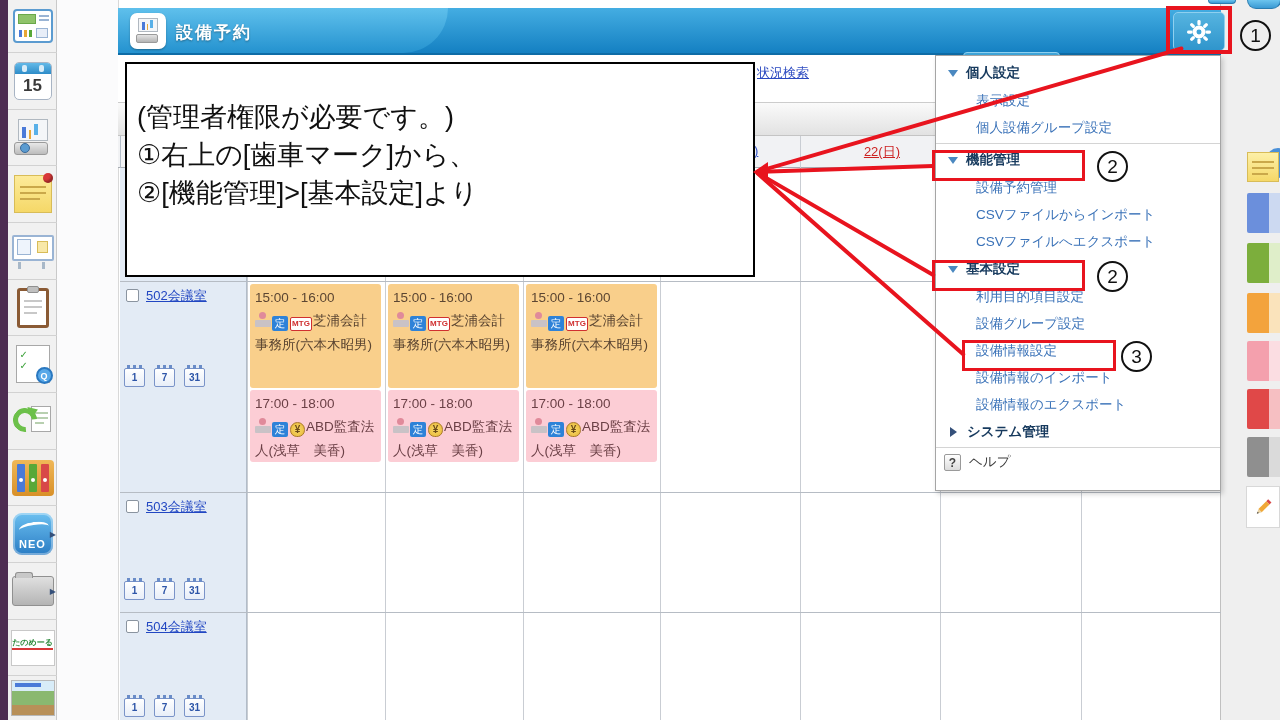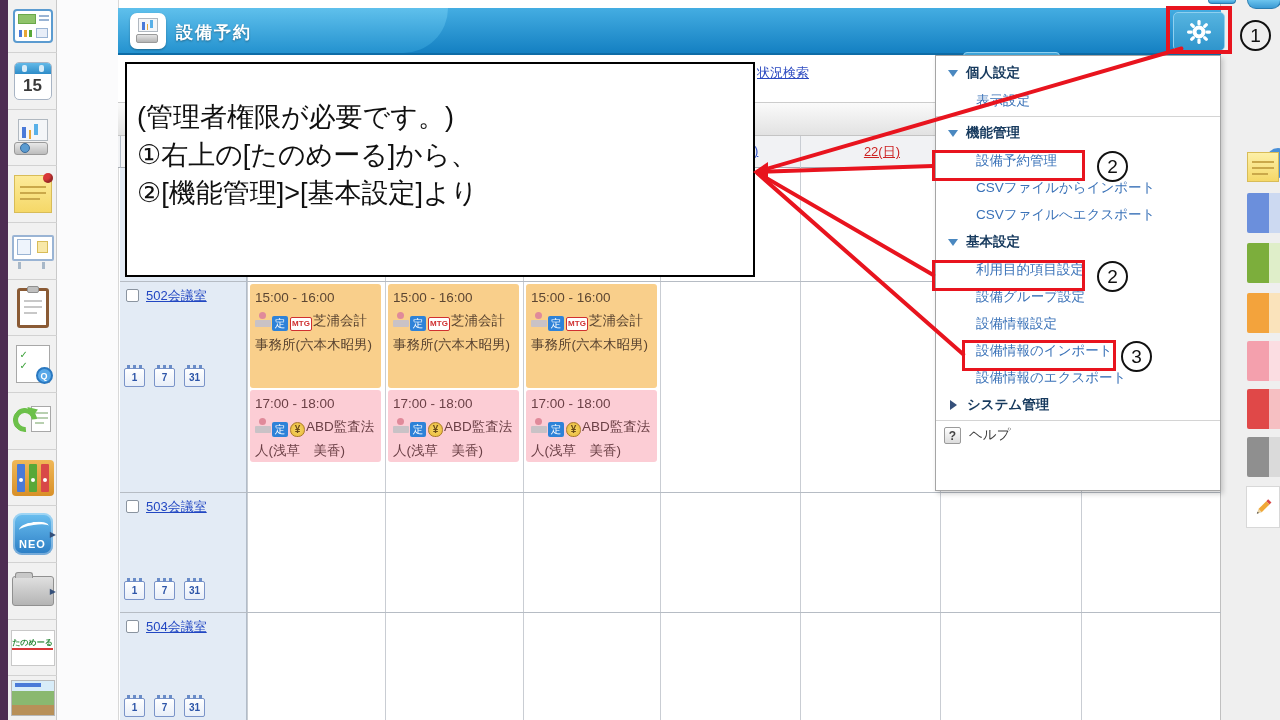--- a/index.html
+++ b/index.html
@@ -371,20 +371,23 @@
   <div class="cells" style="top:613px;height:107px;"></div>
 
   <div class="abs menu">
     <div class="mrow mhead">
       <span class="tri"></span>
       <span>個人設定</span>
     </div>
     <div class="mrow mitem">
         <span>表示設定</span>
       </div>
+    <div class="mrow mitem">
+        <span>個人設備グループ設定</span>
+      </div>
     <div class="mdiv"></div>
     <div class="mrow mhead">
       <span class="tri"></span>
       <span>機能管理</span>
     </div>
     <div class="mrow mitem">
         <span>設備予約管理</span>
       </div>
     <div class="mrow mitem">
         <span>CSVファイルからインポート</span>
@@ -459,21 +462,21 @@
         <rect x="10" y="2" width="5" height="3" fill="#d84848"></rect>
         <rect x="10" y="5" width="5" height="12" fill="#f0a838"></rect>
         <polygon points="10,17 15,17 12.5,22" fill="#e8d0a0"></polygon>
         <polygon points="11.5,19.8 13.5,19.8 12.5,22" fill="#444"></polygon>
       </g>
     </svg>
   </div>
 
   <div class="abs note-box">
     <div>(管理者権限が必要です。)</div>
-    <div>①右上の[たのめーる]から、</div>
+    <div>①右上の[歯車マーク]から、</div>
     <div>②[機能管理]&gt;[基本設定]より</div>
   </div>
 
   <div class="rhead"></div>
   <div class="rline" style="left:756px;top:170px;width:445px;transform:rotate(-16.19deg);"></div>
   <div class="rline" style="left:756px;top:170px;width:179px;transform:rotate(-1.92deg);"></div>
   <div class="rline" style="left:756px;top:170px;width:207px;transform:rotate(30.16deg);"></div>
   <div class="rline" style="left:756px;top:170px;width:278px;transform:rotate(41.35deg);"></div>
 
   <div class="rbox rbox-gear" style="left:1166px;top:6px;width:66px;height:48px;"></div>

